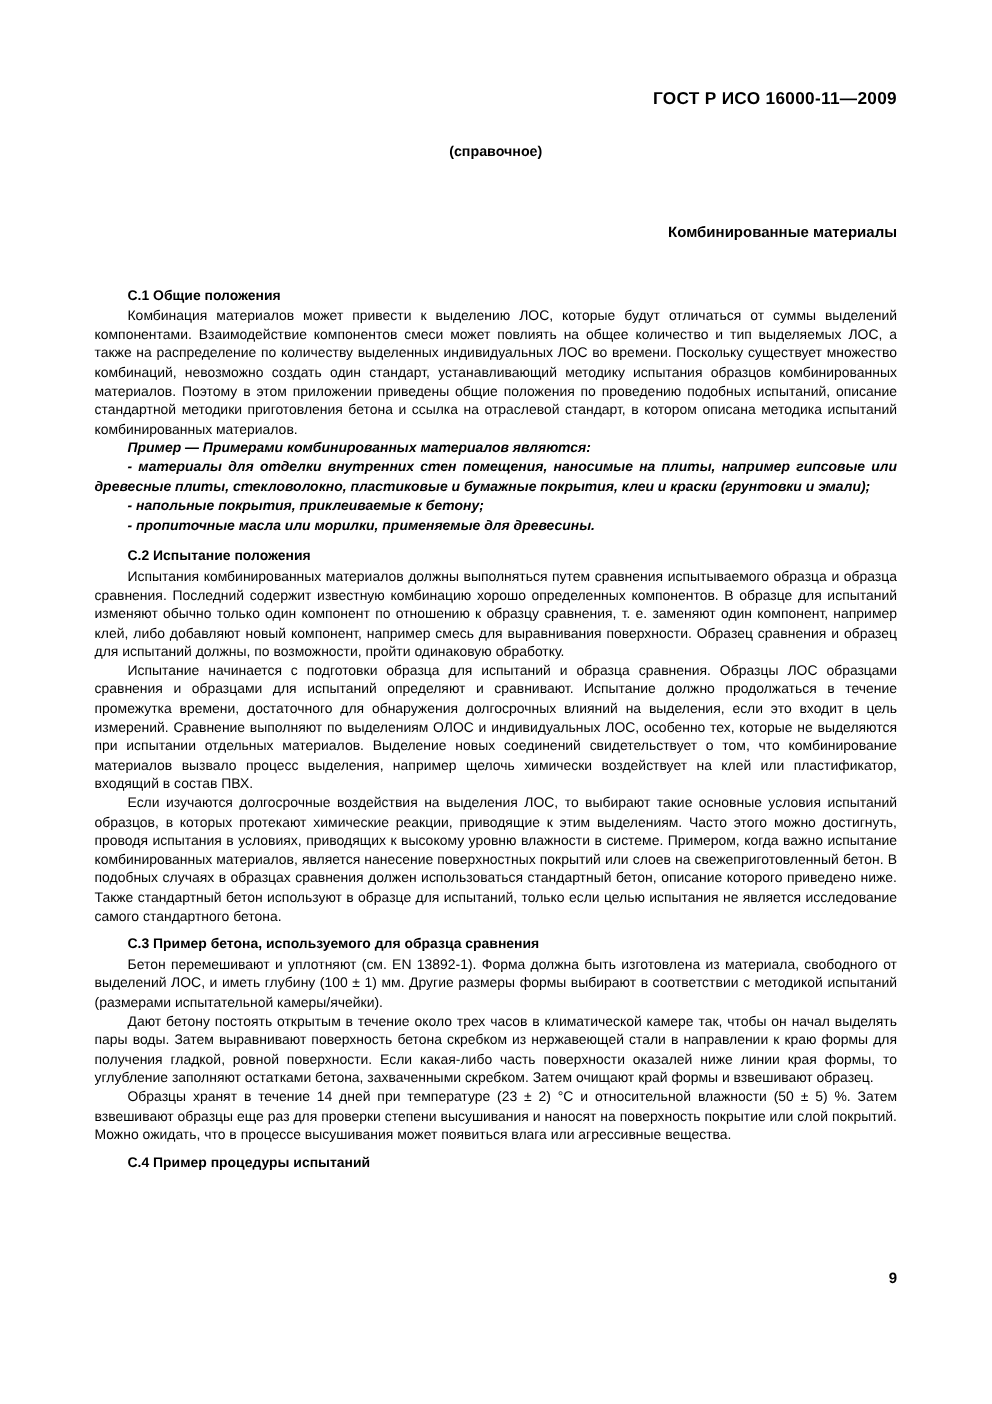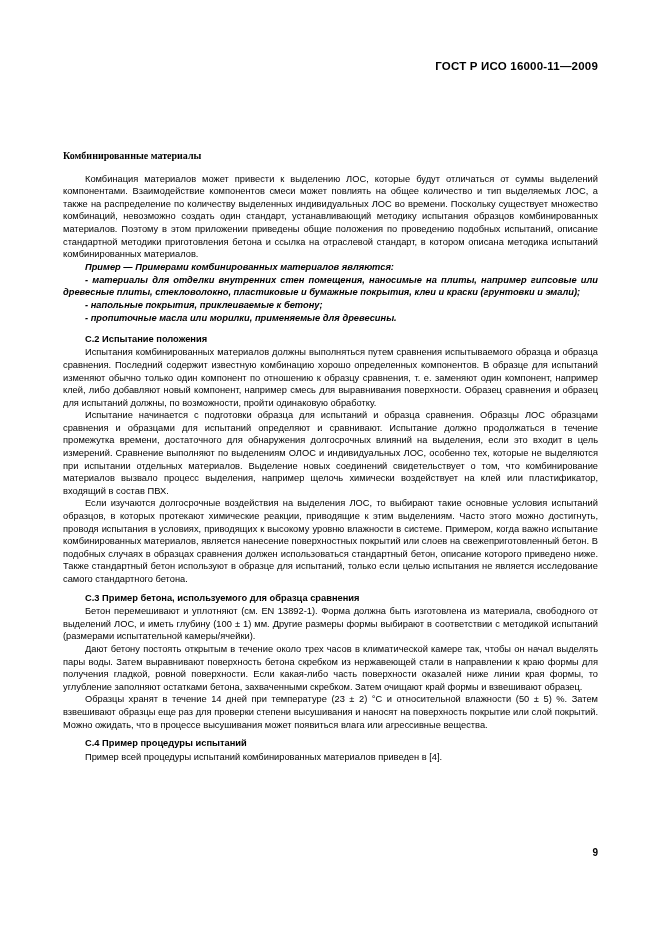--- a/index.html
+++ b/index.html
@@ -44,25 +44,24 @@
   .content {
     position: absolute;
     top: 150px;
     left: 63px;
     width: 535px;
     font-size: 9.3px;
     line-height: 12.6px;
     text-align: justify;
   }
   .doc-title {
-    text-align: left;
+    text-align: right;
     font-weight: bold;
     font-size: 10px;
-    margin: 0 0 10px 0;
-    font-family: Liberation Serif, serif;
+    margin: 0 0 28px 0;
   }
   .sec-head {
     font-weight: bold;
     font-size: 9.3px;
     margin: 6px 0 1px 0;
     text-indent: 22px;
     text-align: left;
   }
   p.para {
     margin: 0;
@@ -93,45 +92,46 @@
   }
 </style>
 </head>
 <body>
 
 <div class="page">
 
   <div class="header">ГОСТ Р ИСО 16000-11—2009</div>
 
   <div class="annex-block">
+    <div>(справочное)</div>
   </div>
 
   <div class="content">
 
     <div class="doc-title">Комбинированные материалы</div>
 
+    <div class="sec-head">С.1  Общие положения</div>
     <p class="para">Комбинация материалов может привести к выделению ЛОС, которые будут отличаться от суммы выделений компонентами. Взаимодействие компонентов смеси может повлиять на общее количество и тип выделяемых ЛОС, а также на распределение по количеству выделенных индивидуальных ЛОС во времени. Поскольку существует множество комбинаций, невозможно создать один стандарт, устанавливающий методику испытания образцов комбинированных материалов. Поэтому в этом приложении приведены общие положения по проведению подобных испытаний, описание стандартной методики приготовления бетона и ссылка на отраслевой стандарт, в котором описана методика испытаний комбинированных материалов.</p>
 
     <div class="example-block">
       <div class="eb-line">Пример — Примерами комбинированных материалов являются:</div>
       <div class="eb-item">- материалы для отделки внутренних стен помещения, наносимые на плиты, например гипсовые или древесные плиты, стекловолокно, пластиковые и бумажные покрытия, клеи и краски (грунтовки и эмали);</div>
       <div class="eb-item">- напольные покрытия, приклеиваемые к бетону;</div>
       <div class="eb-item">- пропиточные масла или морилки, применяемые для древесины.</div>
     </div>
 
     <div class="sec-head">С.2  Испытание положения</div>
     <p class="para">Испытания комбинированных материалов должны выполняться путем сравнения испытываемого образца и образца сравнения. Последний содержит известную комбинацию хорошо определенных компонентов. В образце для испытаний изменяют обычно только один компонент по отношению к образцу сравнения, т. е. заменяют один компонент, например клей, либо добавляют новый компонент, например смесь для выравнивания поверхности. Образец сравнения и образец для испытаний должны, по возможности, пройти одинаковую обработку.</p>
     <p class="para">Испытание начинается с подготовки образца для испытаний и образца сравнения. Образцы ЛОС образцами сравнения и образцами для испытаний определяют и сравнивают. Испытание должно продолжаться в течение промежутка времени, достаточного для обнаружения долгосрочных влияний на выделения, если это входит в цель измерений. Сравнение выполняют по выделениям ОЛОС и индивидуальных ЛОС, особенно тех, которые не выделяются при испытании отдельных материалов. Выделение новых соединений свидетельствует о том, что комбинирование материалов вызвало процесс выделения, например щелочь химически воздействует на клей или пластификатор, входящий в состав ПВХ.</p>
     <p class="para">Если изучаются долгосрочные воздействия на выделения ЛОС, то выбирают такие основные условия испытаний образцов, в которых протекают химические реакции, приводящие к этим выделениям. Часто этого можно достигнуть, проводя испытания в условиях, приводящих к высокому уровню влажности в системе. Примером, когда важно испытание комбинированных материалов, является нанесение поверхностных покрытий или слоев на свежеприготовленный бетон. В подобных случаях в образцах сравнения должен использоваться стандартный бетон, описание которого приведено ниже. Также стандартный бетон используют в образце для испытаний, только если целью испытания не является исследование самого стандартного бетона.</p>
 
     <div class="sec-head">С.3  Пример бетона, используемого для образца сравнения</div>
     <p class="para">Бетон перемешивают и уплотняют (см. EN 13892-1). Форма должна быть изготовлена из материала, свободного от выделений ЛОС, и иметь глубину (100 ± 1) мм. Другие размеры формы выбирают в соответствии с методикой испытаний (размерами испытательной камеры/ячейки).</p>
     <p class="para">Дают бетону постоять открытым в течение около трех часов в климатической камере так, чтобы он начал выделять пары воды. Затем выравнивают поверхность бетона скребком из нержавеющей стали в направлении к краю формы для получения гладкой, ровной поверхности. Если какая-либо часть поверхности оказалей ниже линии края формы, то углубление заполняют остатками бетона, захваченными скребком. Затем очищают край формы и взвешивают образец.</p>
     <p class="para">Образцы хранят в течение 14 дней при температуре (23 ± 2) °С и относительной влажности (50 ± 5) %. Затем взвешивают образцы еще раз для проверки степени высушивания и наносят на поверхность покрытие или слой покрытий. Можно ожидать, что в процессе высушивания может появиться влага или агрессивные вещества.</p>
 
     <div class="sec-head">С.4  Пример процедуры испытаний</div>
-    <p class="para">Пример всей процедуры испытаний комбинированных материалов приведен в [4].</p>
 
   </div>
 
   <div class="page-num">9</div>
 
 </div>
 
 </body></html>

